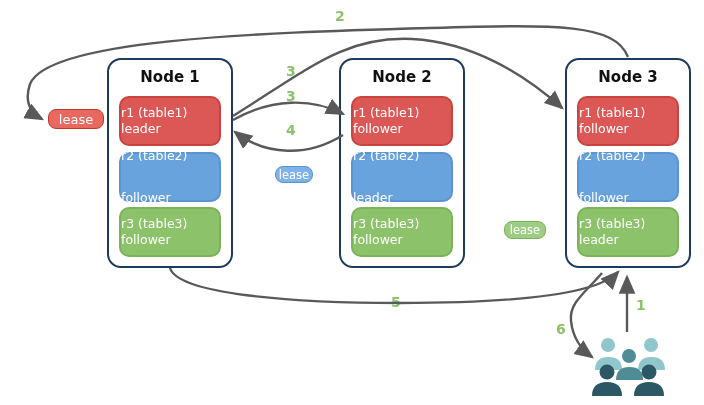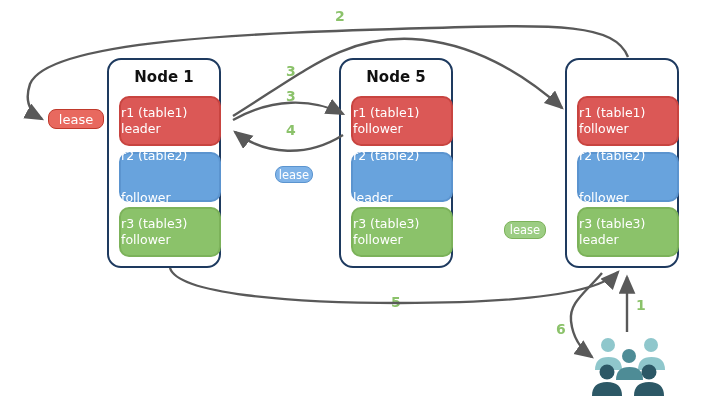--- a/index.html
+++ b/index.html
@@ -1,21 +1,21 @@
 <!DOCTYPE html>
 <html><head>
 <meta charset="utf-8">
 <style>
   html,body { margin:0; padding:0; background:#fff; }
   .canvas {
     position:relative; width:704px; height:405px; background:#ffffff;
     font-family:"DejaVu Sans","Liberation Sans",sans-serif; overflow:hidden;
   }
   .node {
-    position:absolute; top:58px; width:114px; height:210px; background:#fff;
+    position:absolute; top:58px; width:126px; height:210px; background:#fff;
     border:2px solid #1E3A5F; border-radius:14px; box-sizing:border-box; z-index:2;
   }
   .node-n1 { left:107px; } .node-n2 { left:339px; } .node-n3 { left:565px; }
   .node-title {
     text-align:center; margin-top:8px; font-weight:bold; font-size:15px; color:#111;
   }
   .replica {
     position:absolute; left:10px; width:102px; height:50px; border-radius:10px;
     color:#fff; font-size:12.5px; text-align:left; display:flex; flex-direction:column;
     justify-content:center; line-height:1.3; box-sizing:border-box;
@@ -62,36 +62,37 @@
       <span>r2 (table2)</span>
       <span>follower</span>
     </div>
     <div class="replica green pos-r3">
       <span>r3 (table3)</span>
       <span>follower</span>
     </div>
   </div>
 
   <div class="node node-n2">
-    <div class="node-title">Node 5</div>
+    <div class="node-title">Node 2</div>
     <div class="replica red pos-r1">
       <span>r1 (table1)</span>
       <span>follower</span>
     </div>
     <div class="replica blue pos-r2">
       <span>r2 (table2)</span>
       <span>leader</span>
     </div>
     <div class="replica green pos-r3">
       <span>r3 (table3)</span>
       <span>follower</span>
     </div>
   </div>
 
   <div class="node node-n3">
+    <div class="node-title">Node 3</div>
     <div class="replica red pos-r1">
       <span>r1 (table1)</span>
       <span>follower</span>
     </div>
     <div class="replica blue pos-r2">
       <span>r2 (table2)</span>
       <span>follower</span>
     </div>
     <div class="replica green pos-r3">
       <span>r3 (table3)</span>

